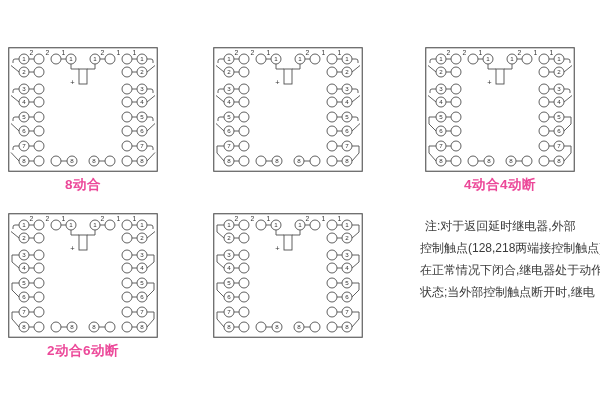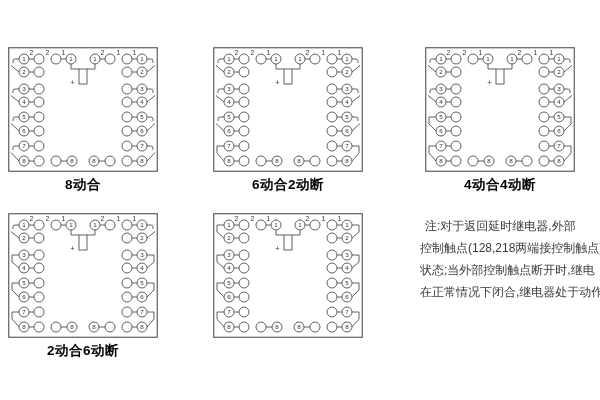--- a/index.html
+++ b/index.html
@@ -6,21 +6,21 @@
   .canvas{position:relative;width:600px;height:400px;background:#ffffff;overflow:hidden;
           font-family:"Liberation Sans", sans-serif;}
   .diagram{position:absolute;width:150px;}
   .pos-0{left:8px;  top:47px;}
   .pos-1{left:213px; top:47px;}
   .pos-2{left:425px; top:47px;}
   .pos-3{left:8px;  top:213px;}
   .pos-4{left:213px; top:213px;}
   .diagram svg{display:block;}
   .diagram-label{width:150px;text-align:center;margin-top:4px;font-size:13.5px;
-                 font-weight:600;color:#000000;letter-spacing:.5px;}
+                 font-weight:600;color:#ec4899;letter-spacing:.5px;}
   .note{position:absolute;left:420px;top:215px;width:180px;color:#3a3a3a;
         font-size:12px;line-height:22px;white-space:nowrap;}
   .note .note-line:first-child{padding-left:5px;}
 </style>
 </head>
 <body>
 
 <div class="canvas">
 
   <div class="diagram pos-0">
@@ -237,21 +237,20 @@
         <path d="M3 48.5 L11 55" fill="none" stroke="#4f4f4f" stroke-width="0.9"></path>
         <path d="M139 42 H143 Q145 42 145 44 V46" fill="none" stroke="#4f4f4f" stroke-width="0.9"></path>
         <path d="M147 48.5 L139 55" fill="none" stroke="#4f4f4f" stroke-width="0.9"></path>
         <path d="M11 70 H7 Q5 70 5 72 V74" fill="none" stroke="#4f4f4f" stroke-width="0.9"></path>
         <path d="M3 76.5 L11 84" fill="none" stroke="#4f4f4f" stroke-width="0.9"></path>
         <path d="M139 70 H143 Q145 70 145 72 V74" fill="none" stroke="#4f4f4f" stroke-width="0.9"></path>
         <path d="M147 76.5 L139 84" fill="none" stroke="#4f4f4f" stroke-width="0.9"></path>
         <path d="M11 99 H4 V106 L11 114" fill="none" stroke="#4f4f4f" stroke-width="0.9"></path>
         <path d="M139 99 H146 V106 L139 114" fill="none" stroke="#4f4f4f" stroke-width="0.9"></path>
       </svg>
-    <div class="diagram-label">6动合2动断</div>
   </div>
 
   <div class="diagram pos-2">
     <svg width="150" height="125" viewBox="0 0 150 125">
         <rect x="0.75" y="0.75" width="148.5" height="123.5" fill="none" stroke="#4f4f4f" stroke-width="1.1"></rect>
         <text x="23.5" y="8" font-size="6.8" text-anchor="middle" fill="#333333" font-family="Liberation Sans, sans-serif">2</text>
         <text x="39.5" y="8" font-size="6.8" text-anchor="middle" fill="#333333" font-family="Liberation Sans, sans-serif">2</text>
         <text x="55.5" y="8" font-size="6.8" text-anchor="middle" fill="#333333" font-family="Liberation Sans, sans-serif">1</text>
         <text x="94.5" y="8" font-size="6.8" text-anchor="middle" fill="#333333" font-family="Liberation Sans, sans-serif">2</text>
         <text x="110.5" y="8" font-size="6.8" text-anchor="middle" fill="#333333" font-family="Liberation Sans, sans-serif">1</text>
@@ -563,17 +562,17 @@
         <path d="M11 70 H4 V77 L11 84" fill="none" stroke="#4f4f4f" stroke-width="0.9"></path>
         <path d="M139 70 H146 V77 L139 84" fill="none" stroke="#4f4f4f" stroke-width="0.9"></path>
         <path d="M11 99 H4 V106 L11 114" fill="none" stroke="#4f4f4f" stroke-width="0.9"></path>
         <path d="M139 99 H146 V106 L139 114" fill="none" stroke="#4f4f4f" stroke-width="0.9"></path>
       </svg>
   </div>
 
   <div class="note">
     <div class="note-line">注:对于返回延时继电器,外部</div>
     <div class="note-line">控制触点(128,218两端接控制触点)</div>
+    <div class="note-line">在正常情况下闭合,继电器处于动作</div>
     <div class="note-line">状态;当外部控制触点断开时,继电</div>
-    <div class="note-line">在正常情况下闭合,继电器处于动作</div>
   </div>
 
 </div>
 
 </body></html>

